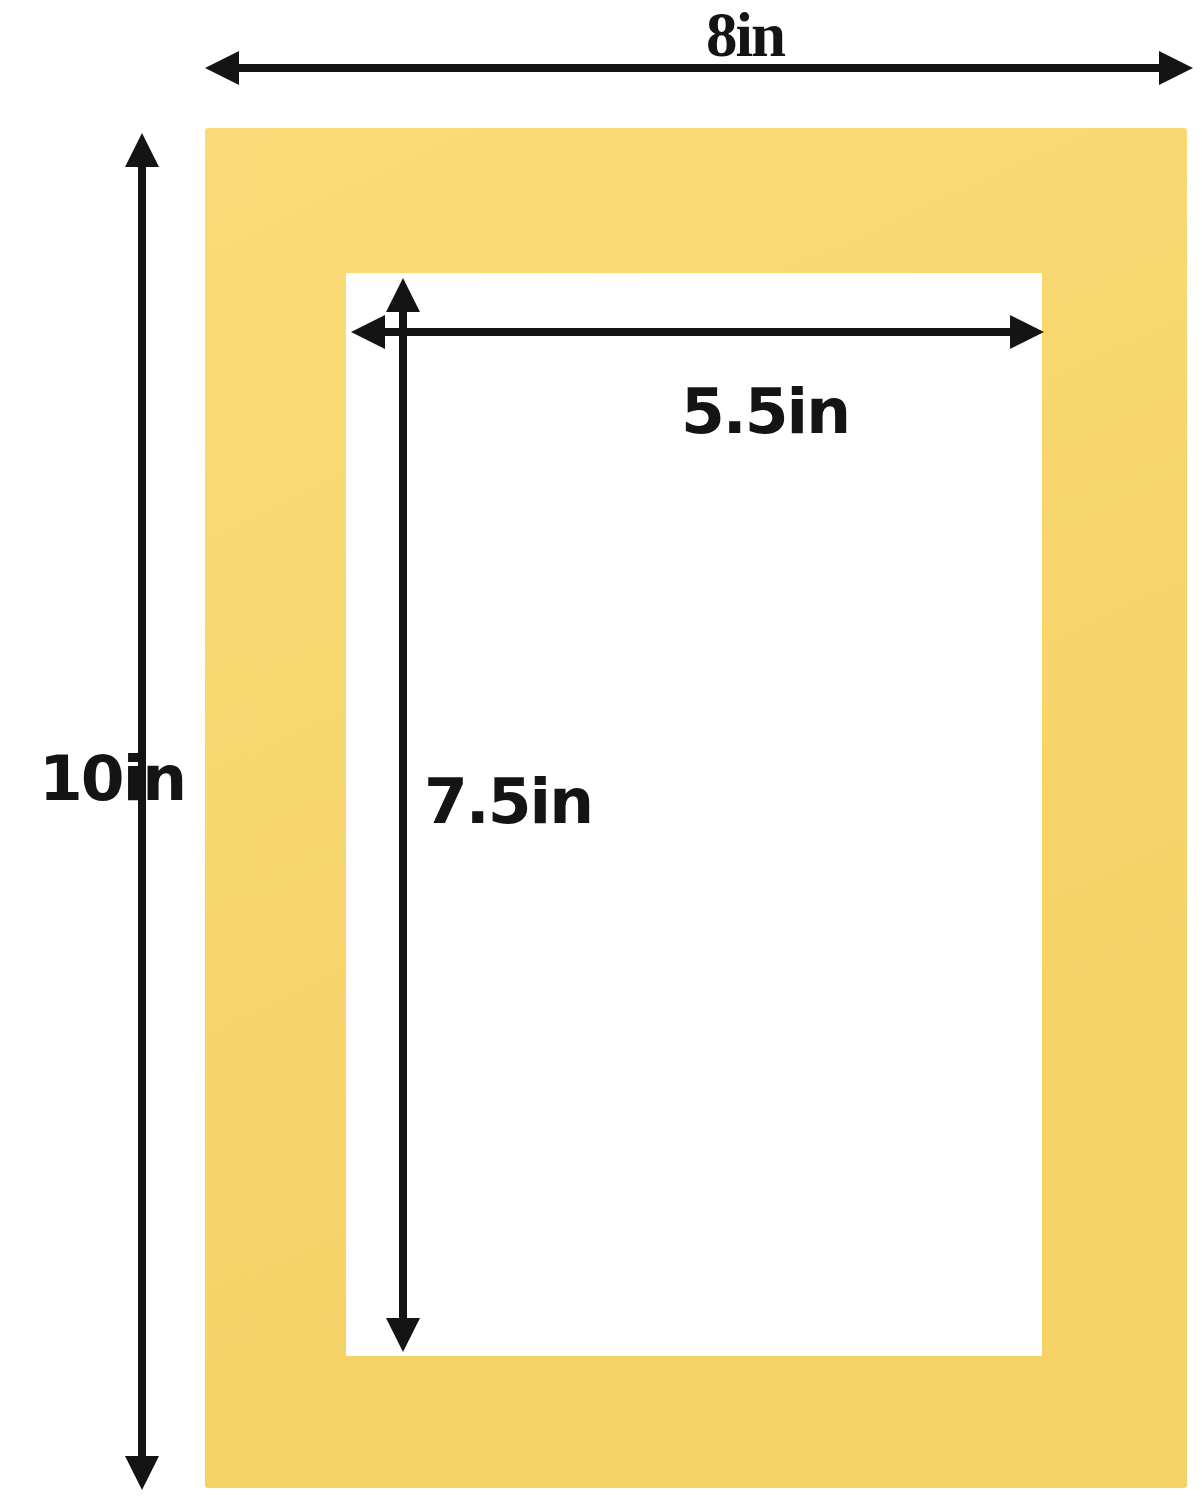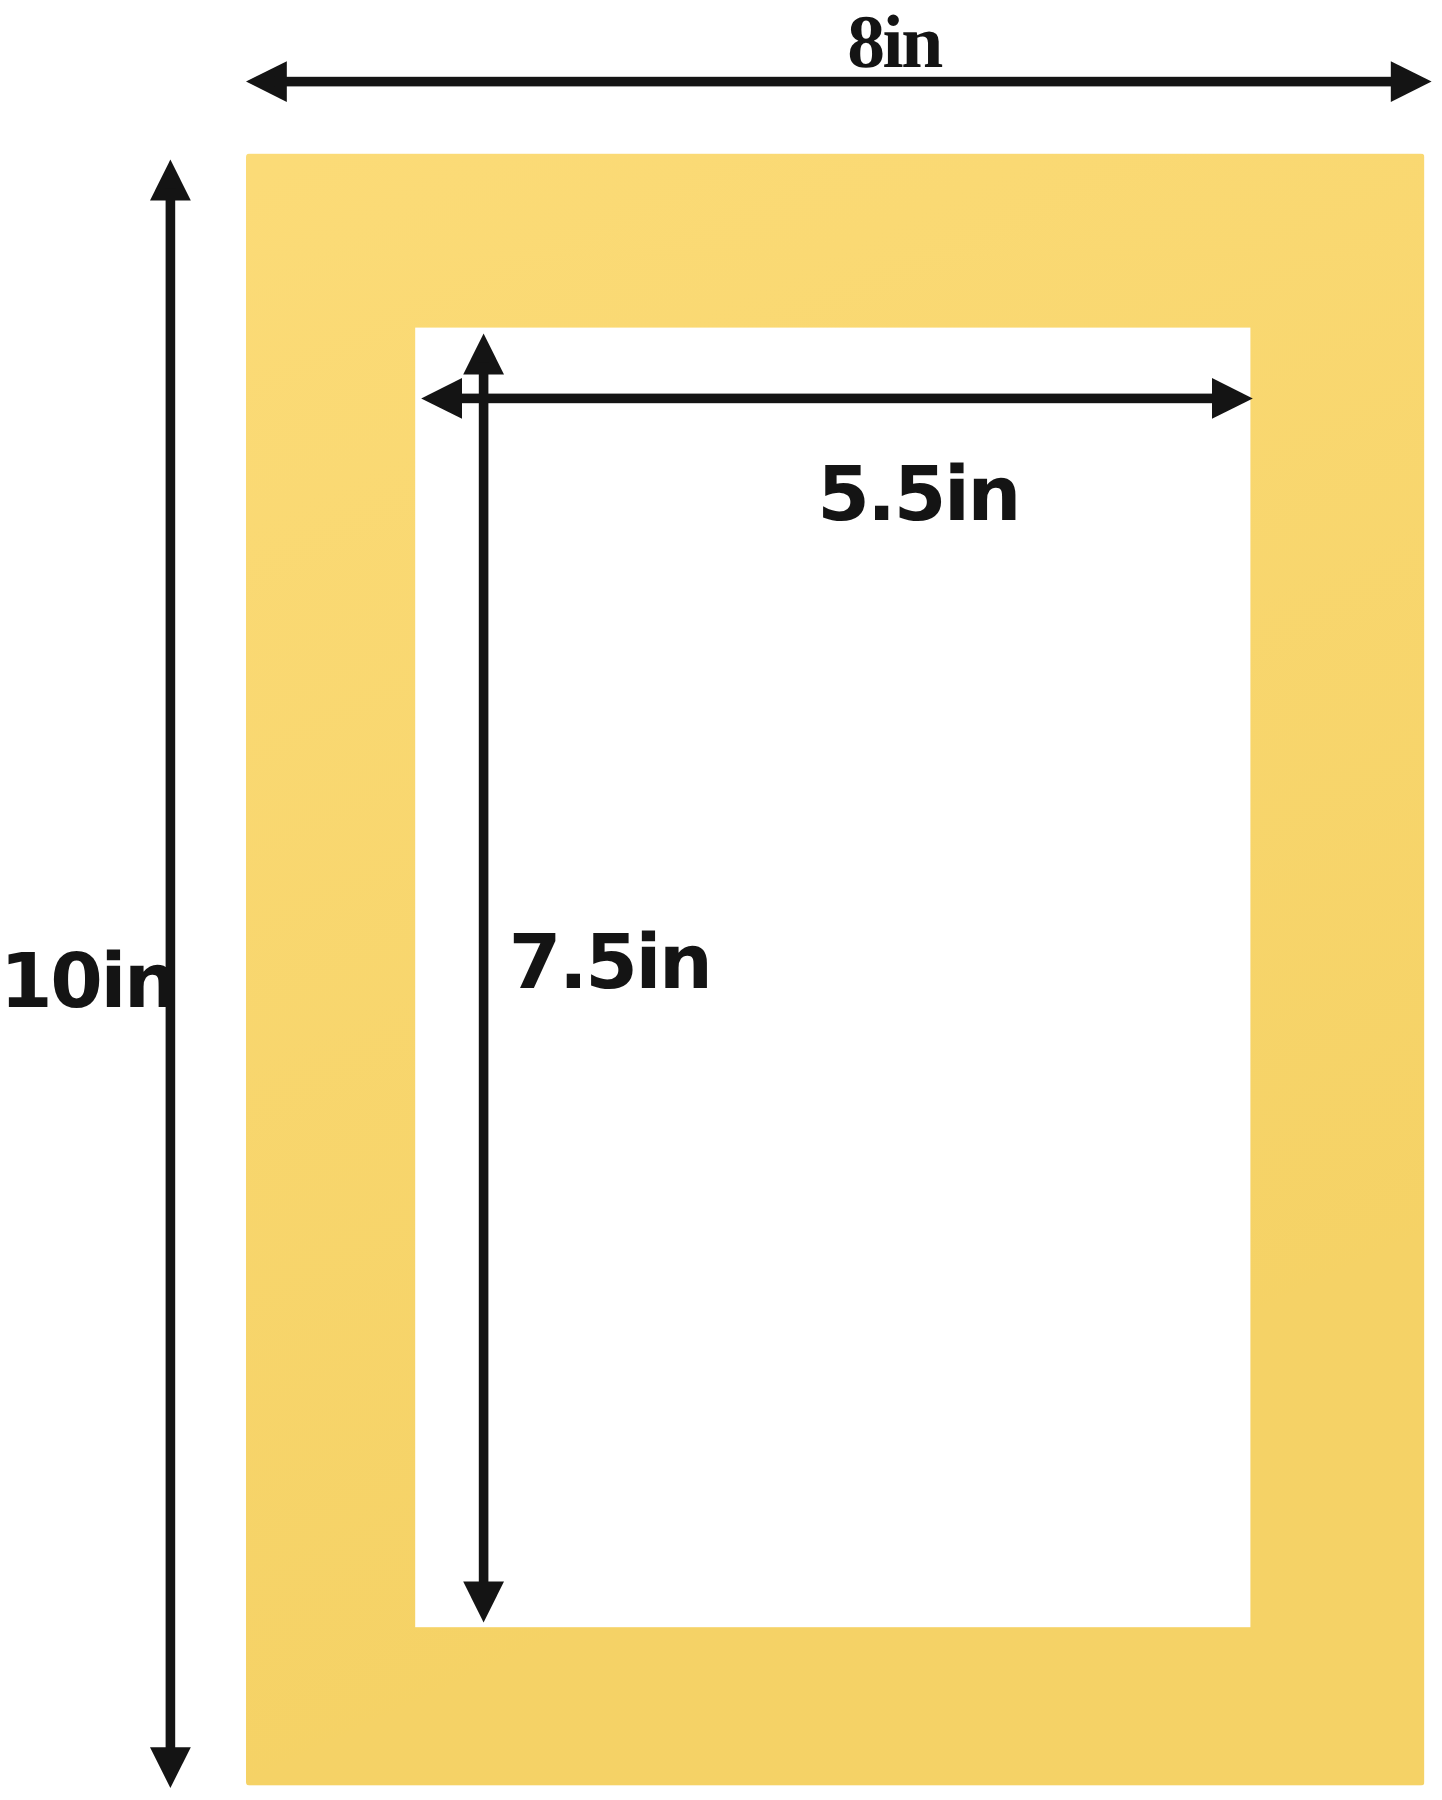--- a/index.html
+++ b/index.html
@@ -16,21 +16,21 @@
   .dim-label {
     position: absolute;
     font-weight: 700;
     font-size: 63px;
     line-height: 1;
     letter-spacing: -2px;
     color: var(--text, #141414);
     white-space: nowrap;
   }
   .label-outer-width   { left: 745px; top: 4px;   transform: translateX(-50%); font-family: Liberation Serif, serif; }
-  .label-outer-height  { left: 0px;   top: 786px; }
+  .label-outer-height  { left: 0px;   top: 747px; padding-left: 39px; }
   .label-opening-width { left: 722px; top: 380px; transform: translateX(-50%); margin-left: 43px; }
   .label-opening-height{ left: 424px; top: 770px; text-align: right; }
 
   .mat {
     position: absolute;
     left: 205px; top: 128px;
     width: 982px; height: 1360px;
     background-color: var(--mat, #fbd768);
     background-image: linear-gradient(155deg, rgba(255,255,255,0.10), rgba(0,0,0,0.025) 75%);
     border-radius: 3px;

